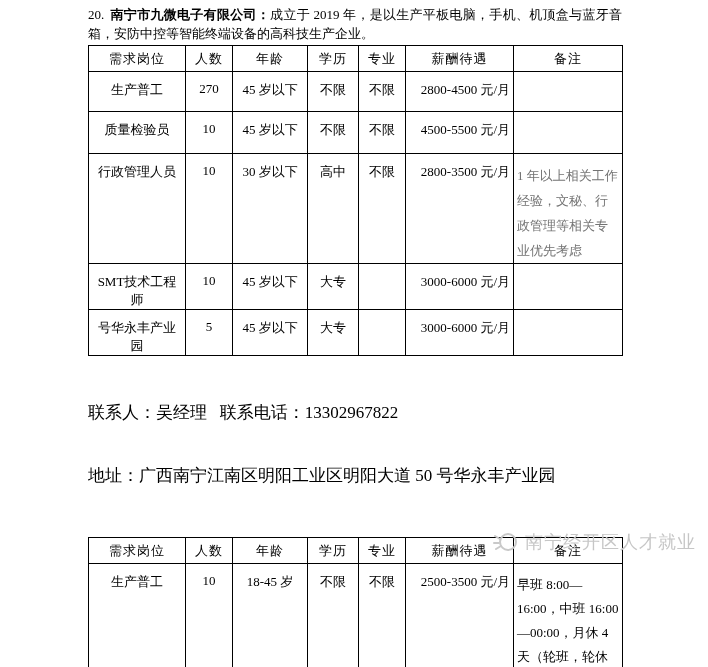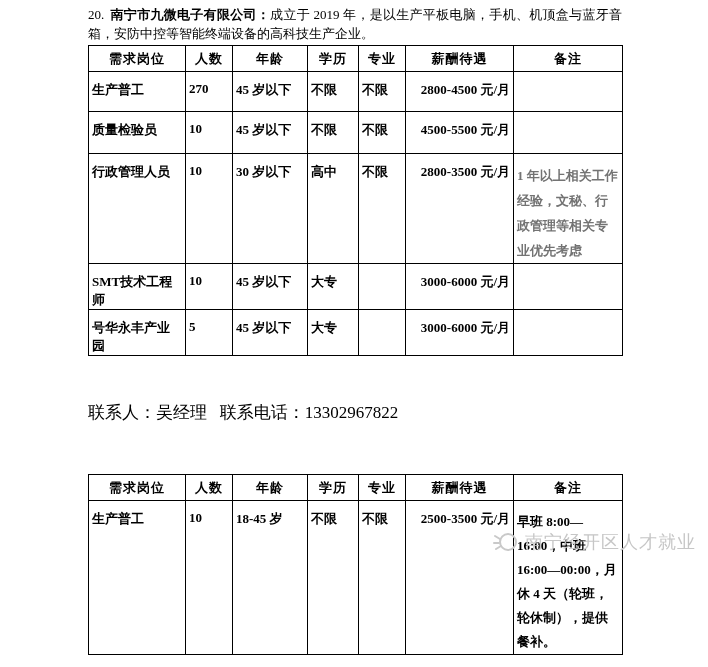--- a/index.html
+++ b/index.html
@@ -32,34 +32,34 @@
   .para .company { font-weight: bold; }
   table.jobs {
     border-collapse: collapse;
     width: 534px;
     table-layout: fixed;
     margin-top: 1px;
   }
   table.jobs th, table.jobs td {
     border: 1px solid #000000;
     font-size: 13px;
-    font-weight: bold;
+    font-weight: normal;
     padding: 0 3px;
     box-sizing: border-box;
     overflow: hidden;
     vertical-align: top;
   }
   table.jobs tr.hdr th {
     height: 26px;
     text-align: center;
     vertical-align: middle;
     letter-spacing: 1px;
   }
   table.jobs td { padding-top: 9px; }
-  td.cen { }
+  td.cen { text-align: center; }
   td.sal { text-align: right; padding-left: 6px; }
   td.rem-small {
     font-size: 10px;
     color: #737373;
     line-height: 25px;
     padding: 6px 5px 0 6px;
     text-align: left;
   }
   td.rem-big {
     font-size: 12.5px;
@@ -164,20 +164,21 @@
       <td class="cen">大专</td>
       <td class="cen"></td>
       <td class="sal">3000-6000 元/月</td>
       <td class="rem-small"></td>
     </tr>
   </tbody>
     </table>
 
   <div class="contact">
     <div>联系人：吴经理   联系电话：13302967822</div>
+    <div>地址：广西南宁江南区明阳工业区明阳大道 50 号华永丰产业园</div>
   </div>
 
   <div class="gap"></div>
 
 
   <table class="jobs">
     <colgroup>
       <col style="width:97px">
         <col style="width:47px">
         <col style="width:75px">

